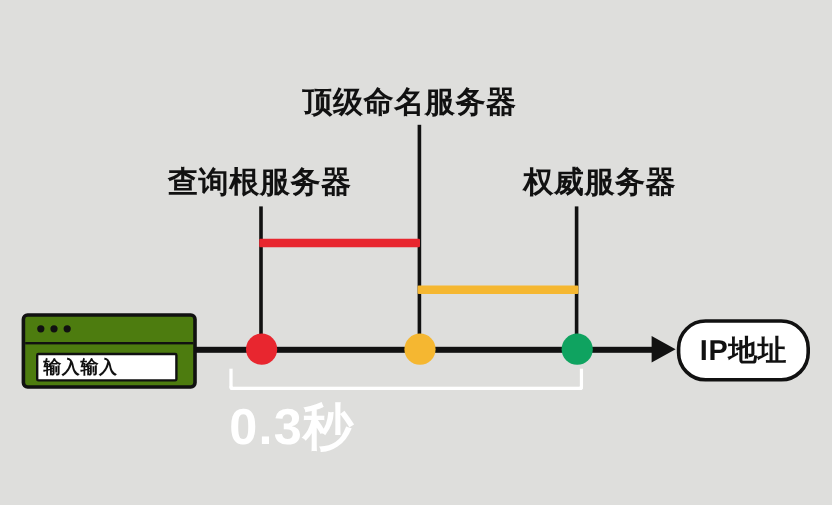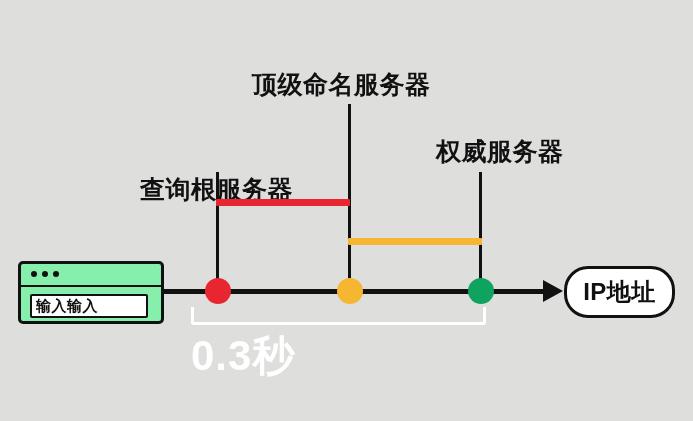--- a/index.html
+++ b/index.html
@@ -22,21 +22,21 @@
   
   .label {
     position: absolute;
     color: #111111;
     font-size: 25px;
     font-weight: 700;
     letter-spacing: 0.5px;
     white-space: nowrap;
   }
   #label-top-level { left: 252px; top: 68px; }
-  #label-root      { left: 140px; top: 135px; margin-top: 38px; }
+  #label-root      { left: 140px; top: 135px; }
   #label-auth      { left: 412px; top: 135px; margin-left: 24px; }
 
   
   .leader {
     position: absolute;
     width: 3px;
     background: #111111;
   }
   #leader-root      { left: 216px; top: 172px; height: 118px; }
   #leader-top-level { left: 348px; top: 104px; height: 186px; }
@@ -83,21 +83,21 @@
   #node-tld  { left: 337px; background: #f5b731; }
   #node-auth { left: 468px; background: #0fa360; }
 
   
   #browser {
     position: absolute;
     left: 18px;
     top: 261px;
     width: 146px;
     height: 63px;
-    background: #86efac;
+    background: #4d7c0f;
     border: 3px solid #111111;
     border-radius: 5px;
     box-sizing: border-box;
   }
   #browser-dots {
     position: absolute;
     left: 10px;
     top: 7px;
     display: flex;
     gap: 5px;

